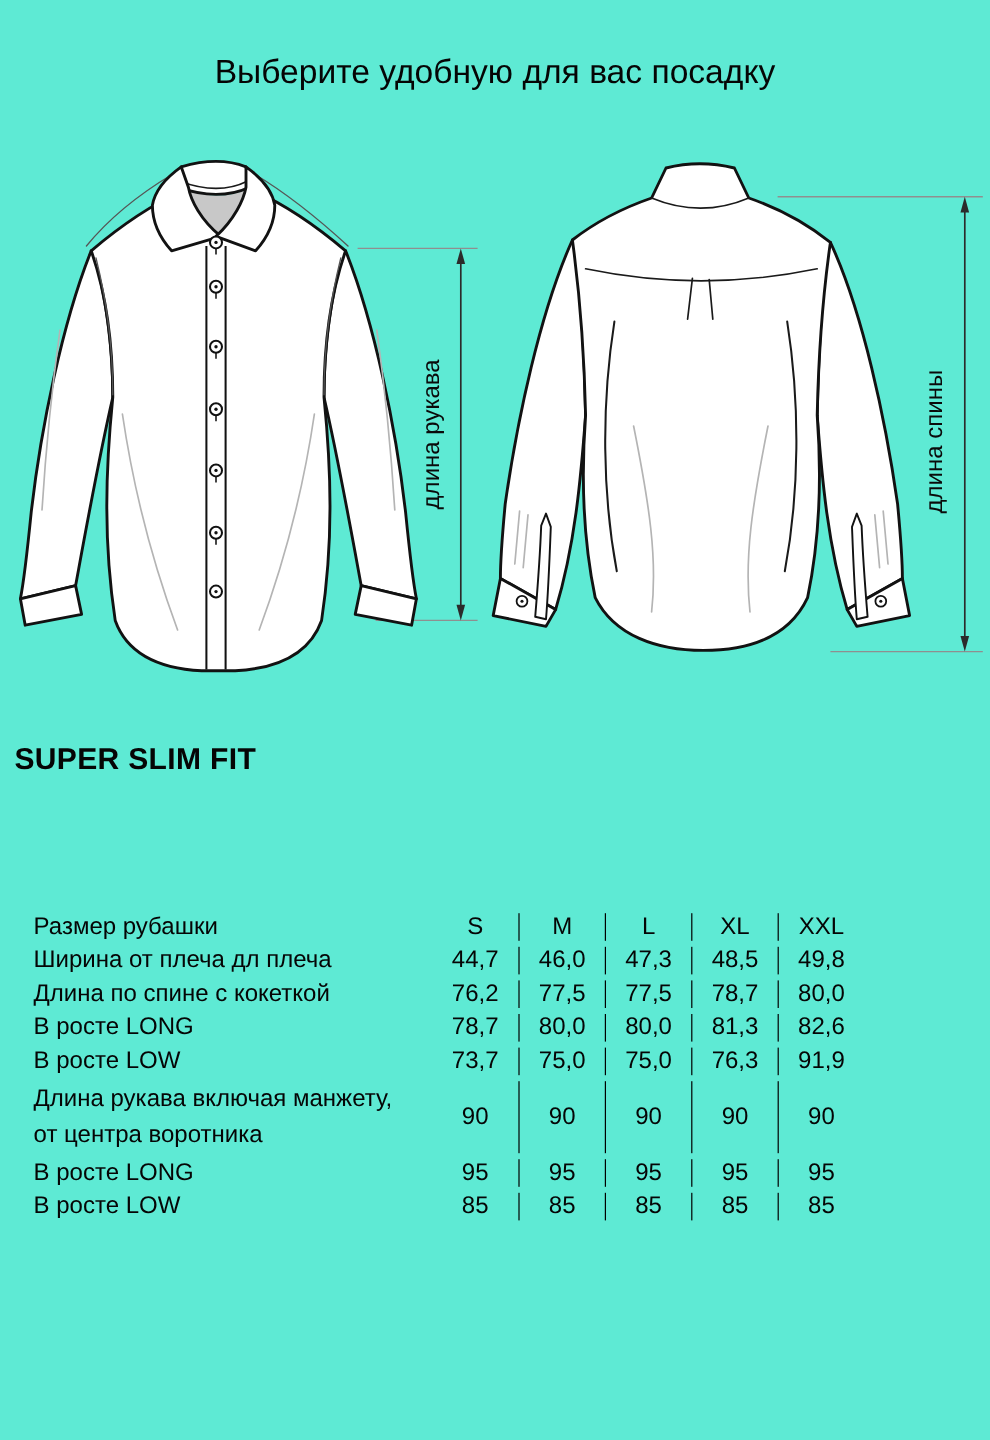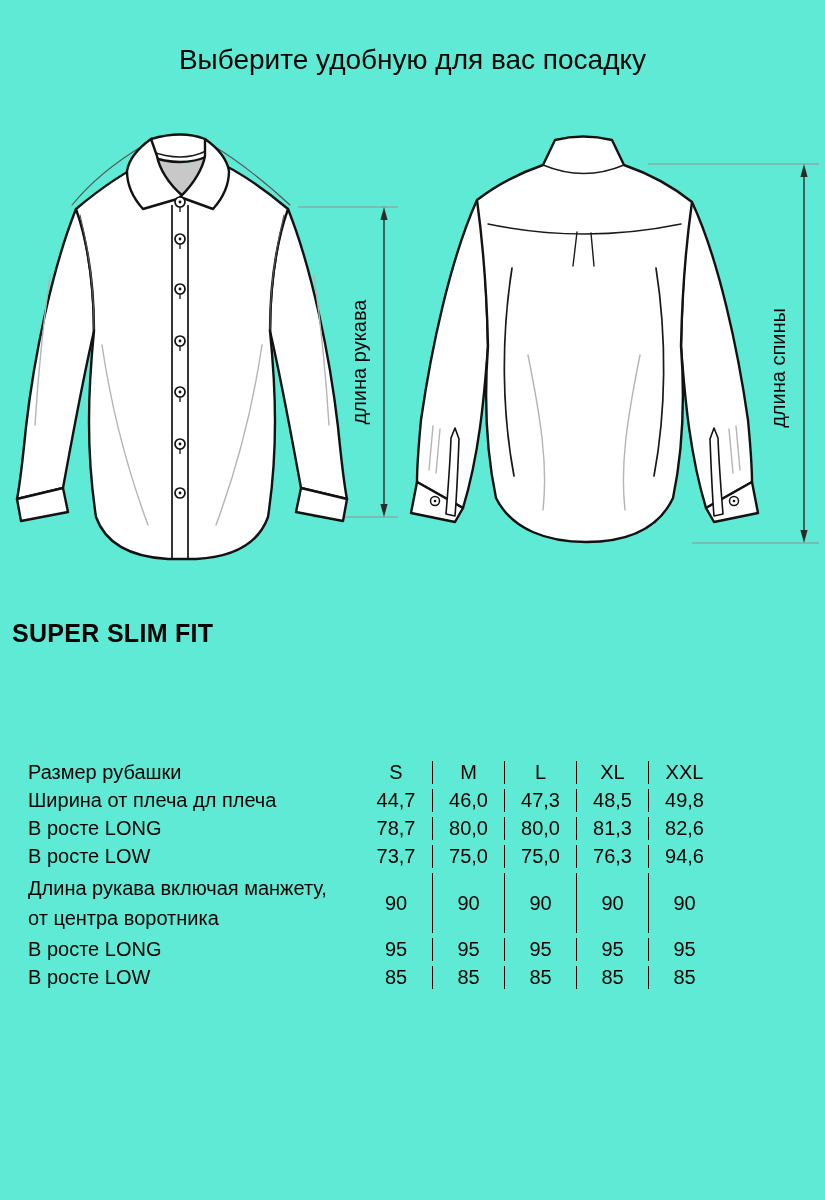--- a/index.html
+++ b/index.html
@@ -195,34 +195,42 @@
           </tr>
           <tr>
             <td class="lbl">Ширина от плеча дл плеча</td>
             <td class="val">44,7</td>
             <td class="val sep">46,0</td>
             <td class="val sep">47,3</td>
             <td class="val sep">48,5</td>
             <td class="val sep">49,8</td>
           </tr>
           <tr>
+            <td class="lbl">Длина по спине с кокеткой</td>
+            <td class="val">76,2</td>
+            <td class="val sep">77,5</td>
+            <td class="val sep">77,5</td>
+            <td class="val sep">78,7</td>
+            <td class="val sep">80,0</td>
+          </tr>
+          <tr>
             <td class="lbl">В росте LONG</td>
             <td class="val">78,7</td>
             <td class="val sep">80,0</td>
             <td class="val sep">80,0</td>
             <td class="val sep">81,3</td>
             <td class="val sep">82,6</td>
           </tr>
           <tr>
             <td class="lbl">В росте LOW</td>
             <td class="val">73,7</td>
             <td class="val sep">75,0</td>
             <td class="val sep">75,0</td>
             <td class="val sep">76,3</td>
-            <td class="val sep">94,6</td>
+            <td class="val sep">91,9</td>
           </tr>
           <tr>
             <td class="lbl multi">Длина рукава включая манжету,
 от центра воротника</td>
             <td class="val">90</td>
             <td class="val sep">90</td>
             <td class="val sep">90</td>
             <td class="val sep">90</td>
             <td class="val sep">90</td>
           </tr>

